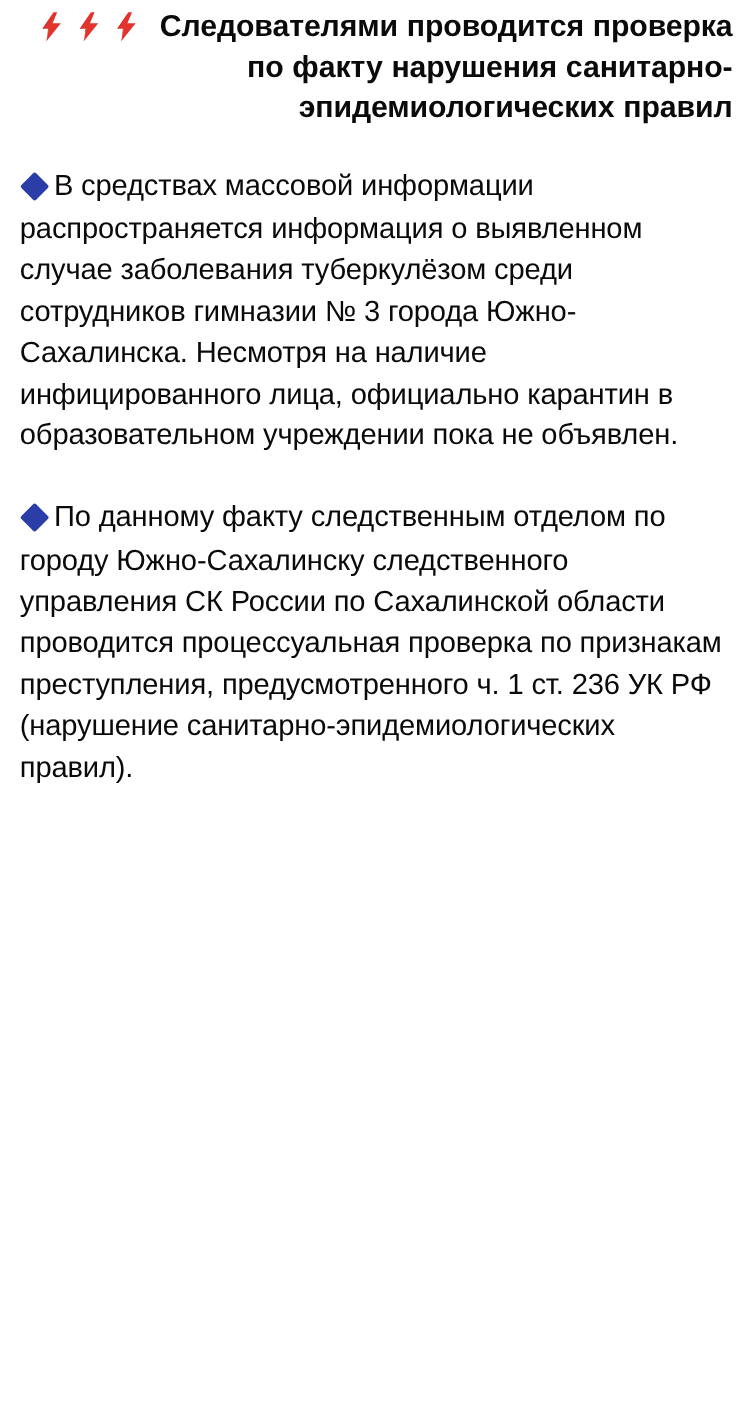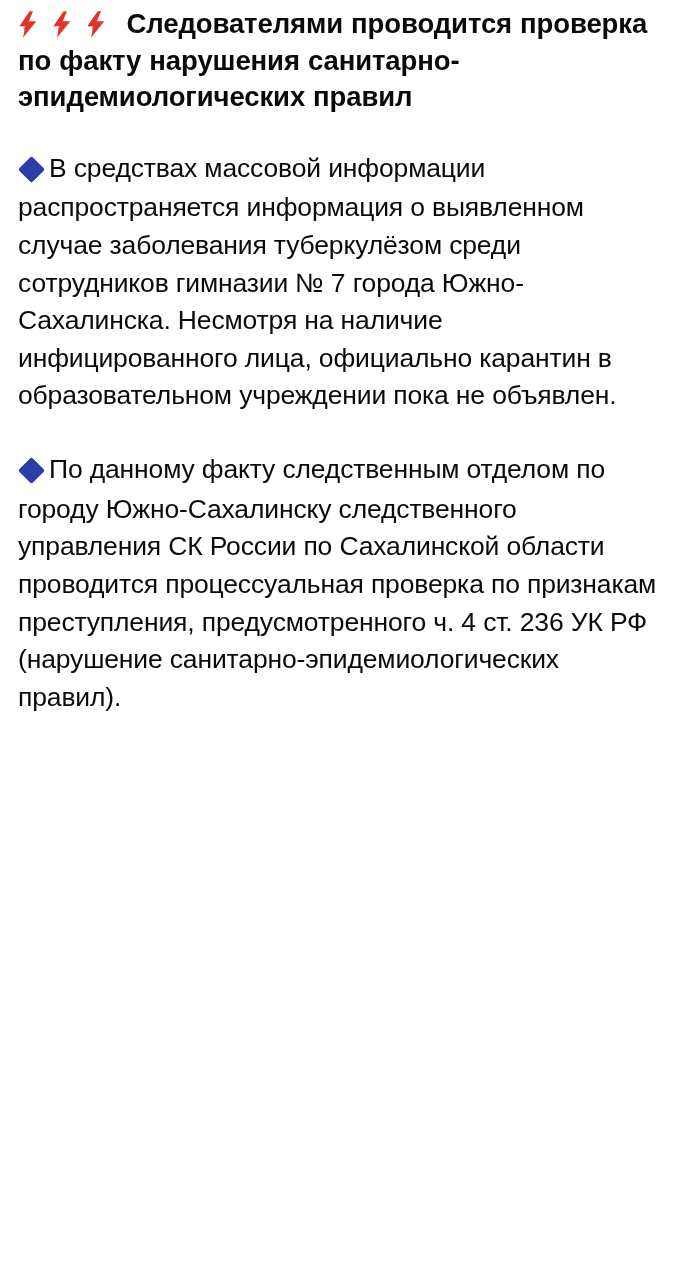--- a/index.html
+++ b/index.html
@@ -21,20 +21,21 @@
   }
 
   
   .headline {
     font-size: 27.5px;
     line-height: 1.33;
     font-weight: 700;
     letter-spacing: -0.1px;
     margin: 0 0 34px 0;
     word-spacing: 0.5px;
+    text-align: right;
   }
   .bolt-group {
     display: inline;
     white-space: nowrap;
     margin-right: 6px;
     letter-spacing: 2px;
   }
   .bolt {
     display: inline-block;
     width: 20px;
@@ -105,21 +106,21 @@
       <span class="bolt">
         <svg viewBox="0 0 24 32" width="20" height="27" aria-hidden="true">
           <polygon points="14,0 2,18 9,18 6,32 22,12 13,12 18,0" fill="#e2342c"></polygon>
           <polygon points="14,0 2,18 9,18 7,28 8,18 3,18" fill="#c2231c"></polygon>
         </svg>
       </span>
     </span><span>Следователями проводится проверка по факту нарушения санитарно-эпидемиологических правил</span>
   </h1>
 
   <p class="para">
-    <span class="lead-icon"><span class="diamond"></span></span><span>В средствах массовой информации распространяется информация о выявленном случае заболевания туберкулёзом среди сотрудников гимназии № 7 города Южно-Сахалинска. Несмотря на наличие инфицированного лица, официально карантин в образовательном учреждении пока не объявлен.</span>
+    <span class="lead-icon"><span class="diamond"></span></span><span>В средствах массовой информации распространяется информация о выявленном случае заболевания туберкулёзом среди сотрудников гимназии № 3 города Южно-Сахалинска. Несмотря на наличие инфицированного лица, официально карантин в образовательном учреждении пока не объявлен.</span>
   </p>
 
   <p class="para">
-    <span class="lead-icon"><span class="diamond"></span></span><span>По данному факту следственным отделом по городу Южно-Сахалинску следственного управления СК России по Сахалинской области проводится процессуальная проверка по признакам преступления, предусмотренного ч. 4 ст. 236 УК РФ (нарушение санитарно-эпидемиологических правил).</span>
+    <span class="lead-icon"><span class="diamond"></span></span><span>По данному факту следственным отделом по городу Южно-Сахалинску следственного управления СК России по Сахалинской области проводится процессуальная проверка по признакам преступления, предусмотренного ч. 1 ст. 236 УК РФ (нарушение санитарно-эпидемиологических правил).</span>
   </p>
 
 
 </article>
 
 </body></html>

